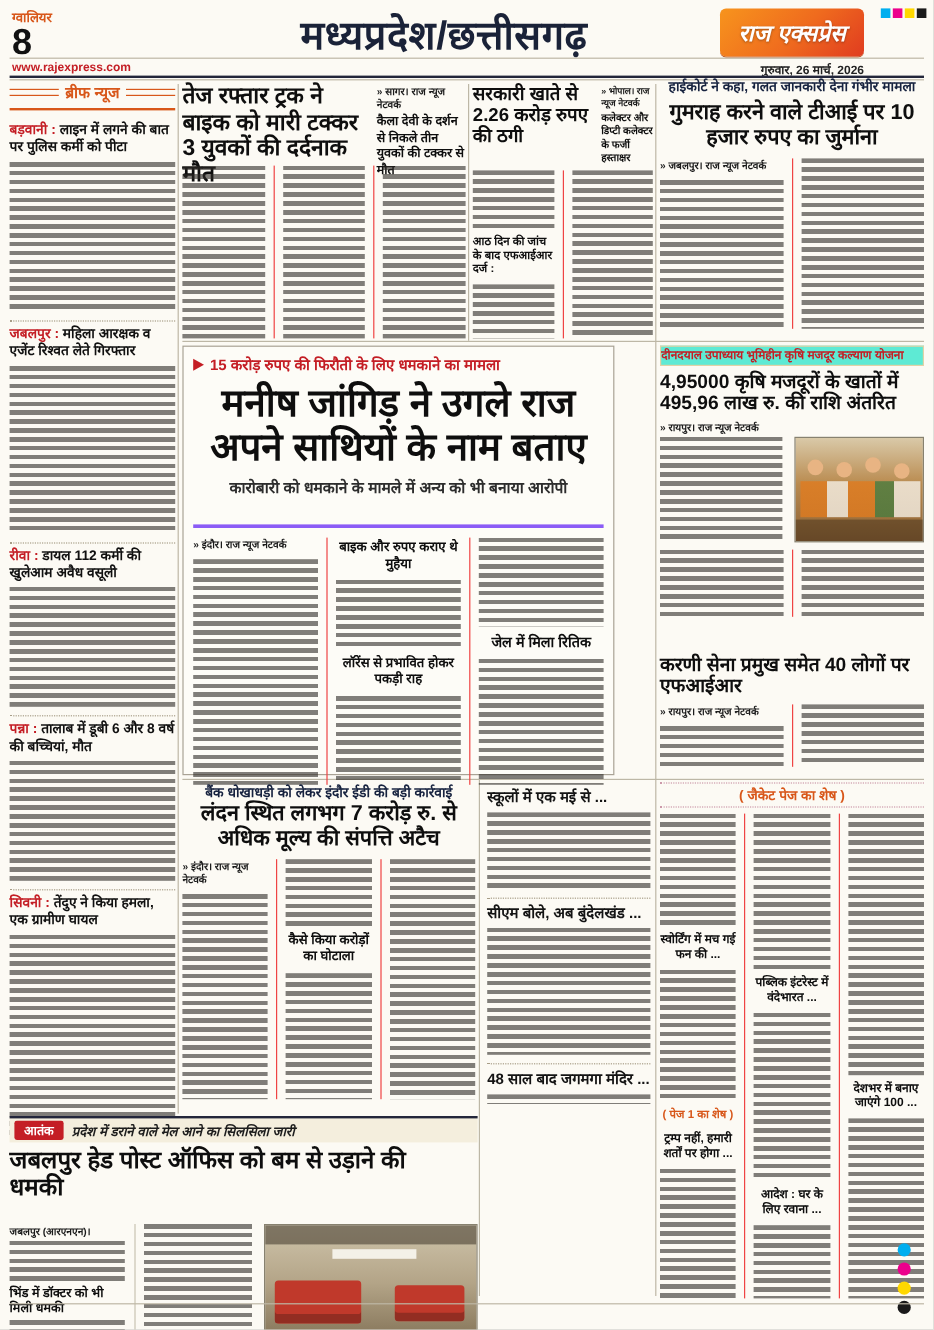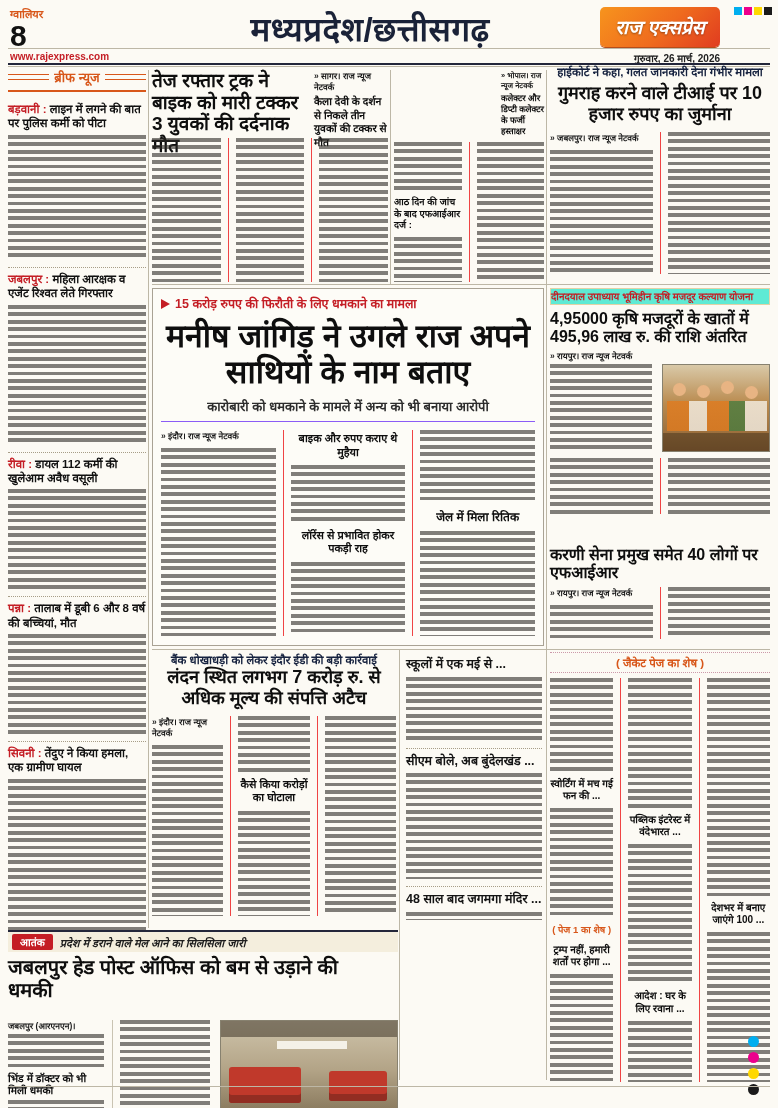--- a/index.html
+++ b/index.html
@@ -122,20 +122,21 @@
       <div class="col">
           <div class="sim grow"></div>
         </div>
       <div class="col">
           <div class="sim grow"></div>
         </div>
     </div>
   </div>
 
   <div class="abs" style="left:394px;top:68px;width:150px;height:216px">
+    <div class="hl" style="position:absolute;left:0;top:2px;width:102px;font-size:15.5px">सरकारी खाते से 2.26 करोड़ रुपए की ठगी</div>
     <div style="position:absolute;left:107px;top:2px;width:43px">
       <div class="byline" style="font-size:7.5px">» भोपाल। राज न्यूज नेटवर्क</div>
       <div class="hl" style="font-size:8.5px;line-height:1.3">कलेक्टर और डिप्टी कलेक्टर के फर्जी हस्ताक्षर</div>
     </div>
     <div class="cols" style="position:absolute;left:0;top:74px;width:150px;height:140px">
       <div class="col">
         <div class="sim" style="height:48px"></div>
         <div class="crosshead" style="font-size:9.5px;text-align:left">आठ दिन की जांच के बाद एफआईआर दर्ज :</div>
         <div class="sim grow"></div>
       </div>
@@ -152,27 +153,27 @@
       <div class="col">
         <div class="byline">» जबलपुर। राज न्यूज नेटवर्क</div>
         <div class="sim grow"></div>
       </div>
       <div class="col">
           <div class="sim grow"></div>
         </div>
     </div>
   </div>
 
-  <div class="abs story-box" style="left:152px;top:288px;width:392px;height:358px;padding:6px 8px">
+  <div class="abs story-box" style="left:152px;top:288px;width:360px;height:358px;padding:6px 8px">
     <div class="kicker-red">
       <span class="kicker-arrow"></span>
       <span>15 करोड़ रुपए की फिरौती के लिए धमकाने का मामला</span>
     </div>
     <div class="hl ctr" style="font-size:32px;margin-top:6px">मनीष जांगिड़ ने उगले राज अपने साथियों के नाम बताए</div>
-    <div class="deck" style="margin-top:8px;border-bottom:1px solid #8b5cf6;padding-bottom:6px">कारोबारी को धमकाने के मामले में अन्य को भी बनाया आरोपी</div>
+    <div class="deck" style="margin-top:8px;border-bottom:3px solid #8b5cf6;padding-bottom:22px">कारोबारी को धमकाने के मामले में अन्य को भी बनाया आरोपी</div>
     <div class="cols" style="margin-top:8px;height:206px">
       <div class="col">
         <div class="byline">» इंदौर। राज न्यूज नेटवर्क</div>
         <div class="sim grow"></div>
       </div>
       <div class="col">
         <div class="crosshead">बाइक और रुपए कराए थे मुहैया</div>
         <div class="sim" style="height:58px"></div>
         <div class="crosshead">लॉरेंस से प्रभावित होकर पकड़ी राह</div>
         <div class="sim grow"></div>

